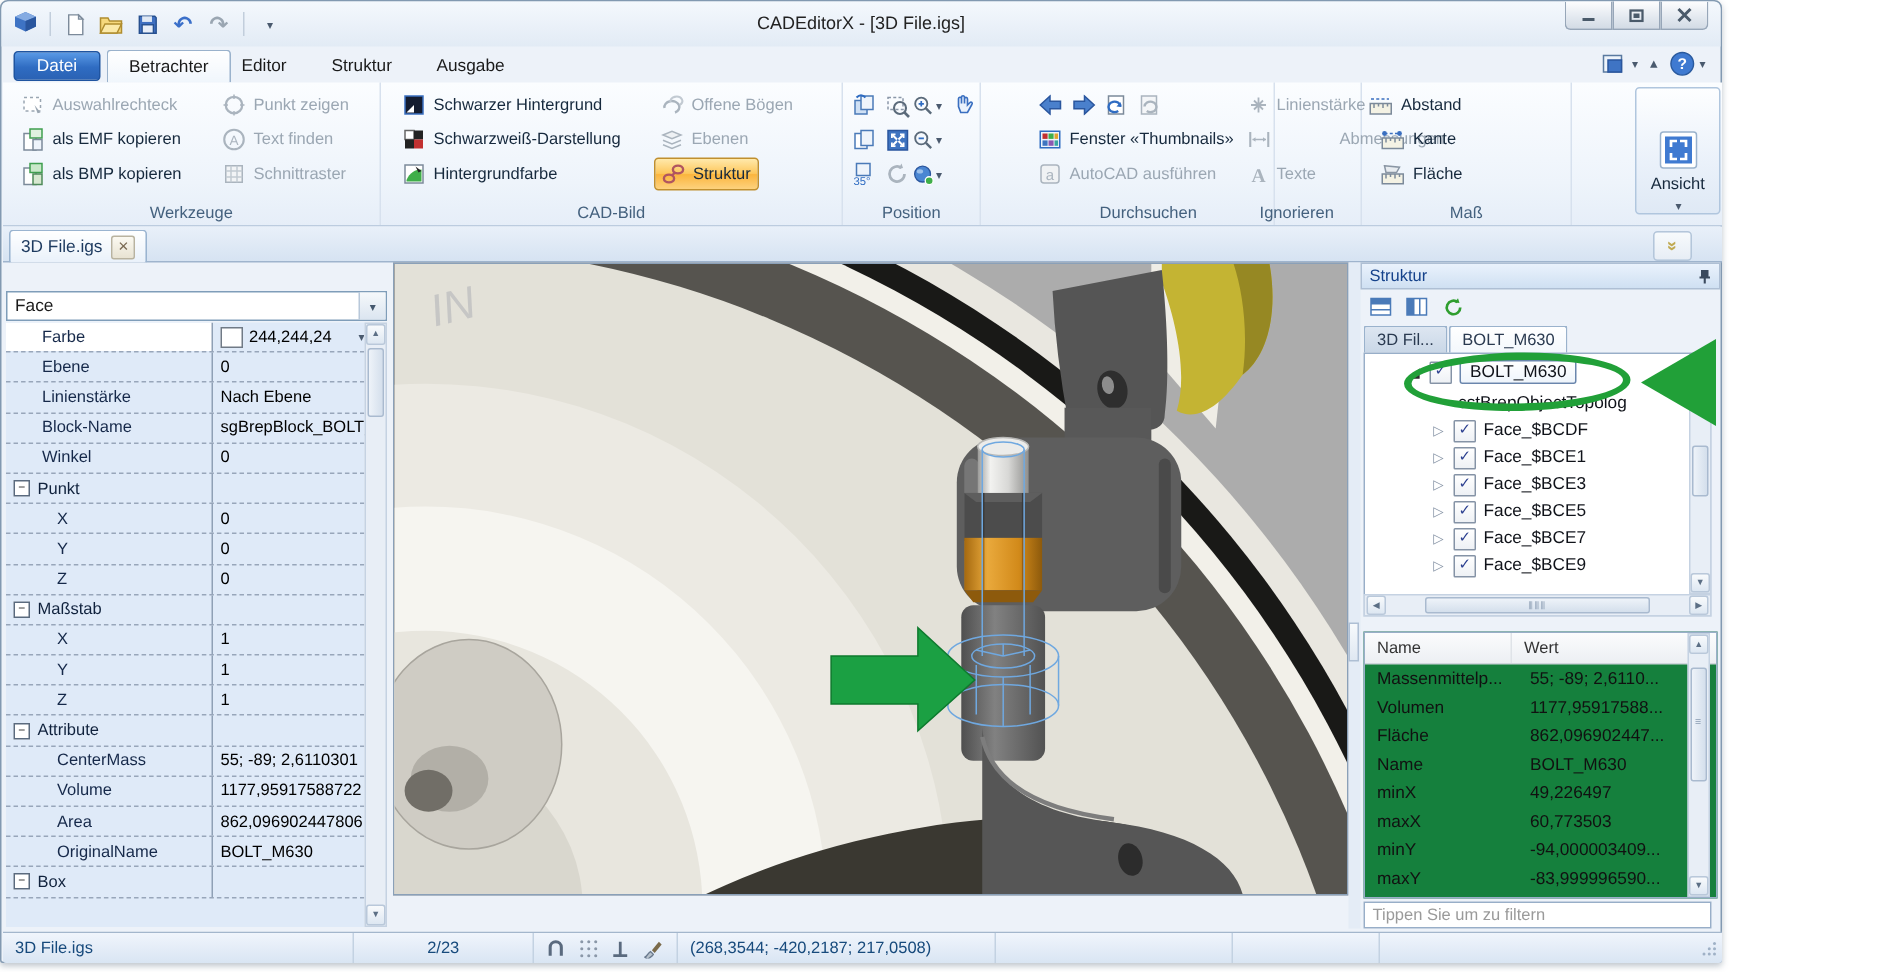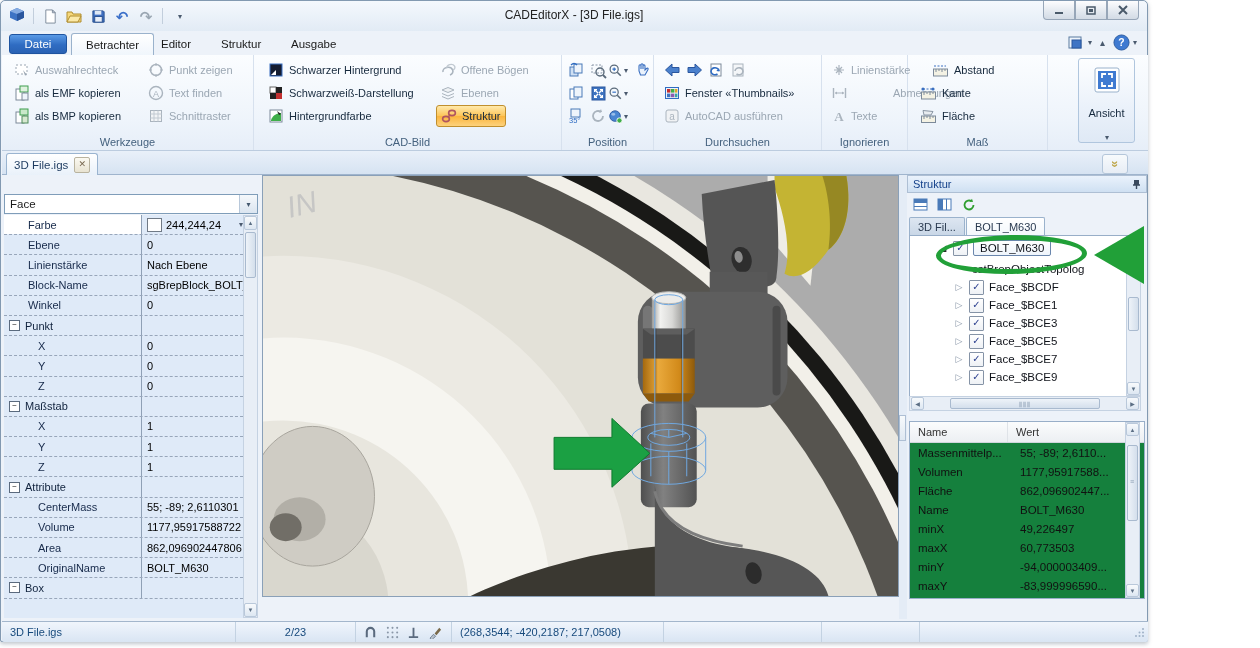--- a/index.html
+++ b/index.html
@@ -33,22 +33,22 @@
   
   #ribbon{position:absolute;left:1px;top:54px;width:1146px;height:96px;
           background:linear-gradient(#fbfdff,#eef4fb 70%,#e6eef8);border-bottom:1px solid #bcccdf;box-sizing:border-box;}
   .grp{position:absolute;top:0;height:95px;border-right:1px solid #d7e1ee;box-sizing:border-box;}
   .glabel{position:absolute;bottom:2px;left:0;width:100%;text-align:center;font-size:11px;color:#44617e;}
   .rb{position:absolute;display:flex;align-items:center;gap:5px;font-size:11px;height:20px;color:#16293d;padding:0 4px;border-radius:3px;white-space:nowrap;}
   .rb.dis{color:#9ba7b3;}
   .rb.on{background:linear-gradient(#ffe9ab,#fdc75c 48%,#fbb53e 52%,#fdd27d);border:1px solid #c08f2e;}
   .pic{position:absolute;width:20px;height:20px;display:flex;align-items:center;justify-content:center;border-radius:2px;}
   .ddm{font-size:8px;color:#4a5a6e;margin-left:1px;}
-  #ansicht-btn{position:absolute;left:30px;top:3px;width:57px;height:85px;border:1px solid #b0c6de;border-radius:3px;
-               background:linear-gradient(#fdfeff,#eaf1fa 60%,#dfe9f5);display:flex;flex-direction:column;align-items:center;justify-content:space-between;gap:4px;padding-top:8px;box-sizing:border-box;}
+  #ansicht-btn{position:absolute;left:42px;top:3px;width:57px;height:85px;border:1px solid #b0c6de;border-radius:3px;
+               background:linear-gradient(#fdfeff,#eaf1fa 60%,#dfe9f5);display:flex;flex-direction:column;align-items:center;justify-content:flex-end;gap:4px;padding-top:8px;box-sizing:border-box;}
   
   #docbar{position:absolute;left:1px;top:150px;width:1146px;height:24px;
           background:linear-gradient(#e9f0f9,#d6e3f2);border-bottom:1px solid #9fb4cd;box-sizing:border-box;}
   #doctab{position:absolute;left:4px;top:2px;height:22px;display:flex;align-items:center;gap:6px;padding:0 7px;
           background:linear-gradient(#ffffff,#e9f1fa);border:1px solid #9ab4d0;border-bottom:none;border-radius:3px 3px 0 0;font-size:11.5px;color:#1d3a5f;box-sizing:border-box;}
   .tabclose{width:14px;height:14px;border:1px solid #b9b39f;border-radius:2px;background:linear-gradient(#fbf9f1,#e8e3d2);
             color:#7a6a52;font-size:9px;display:flex;align-items:center;justify-content:center;line-height:1;}
   .chevbtn{position:absolute;width:24px;height:18px;border:1px solid #b4c6da;border-radius:3px;background:linear-gradient(#f7fafc,#e7edf5);
            display:flex;align-items:center;justify-content:center;}
   .chev{display:inline-block;transform:rotate(90deg);color:#c0aa52;font-weight:bold;font-size:12px;line-height:1;}
@@ -373,21 +373,21 @@
           <svg width="17" height="17" viewBox="0 0 17 17">
             <circle cx="8" cy="8" r="6" fill="#4a86d2" stroke="#2a569e"></circle>
             <ellipse cx="6" cy="6" rx="2.4" ry="1.6" fill="#9cc0ea"></ellipse>
             <circle cx="13" cy="13" r="3" fill="#3fae49" stroke="#fff"></circle>
           </svg>
           <span class="ddm">▾</span>
         </span>
       <div class="glabel">Position</div>
     </div>
 
-    <div class="grp" style="left:652px;width:168px;">
+    <div class="grp" style="left:680px;width:168px;">
       <span class="pic" style="left:8px;top:5px;">
           <svg width="17" height="14" viewBox="0 0 17 14">
             <path d="M8 1L1.5 7 8 13V9.5h7v-5H8z" fill="#4a80cc" stroke="#2a569e"></path>
           </svg>
         </span>
       <span class="pic" style="left:30px;top:5px;">
           <svg width="17" height="14" viewBox="0 0 17 14">
             <path d="M9 1l6.5 6L9 13V9.5H2v-5h7z" fill="#4a80cc" stroke="#2a569e"></path>
           </svg>
         </span>
@@ -444,21 +444,21 @@
       <div class="rb dis" style="left:6px;top:51px;">
         <svg width="14" height="14" viewBox="0 0 14 14">
             <text x="7" y="12" text-anchor="middle" font-size="13" font-weight="bold" fill="#aab4be" font-family="Liberation Serif,serif">A</text>
           </svg>
         <span>Texte</span>
         </div>
       <div class="glabel">Ignorieren</div>
     </div>
 
     <div class="grp" style="left:906px;width:140px;">
-      <div class="rb" style="left:20px;top:5px;">
+      <div class="rb" style="left:0;top:5px;">
         <svg width="17" height="15" viewBox="0 0 17 15">
             <path d="M2 3h12" stroke="#3a6fc0" stroke-dasharray="2 1.5"></path>
             <rect x="1.5" y="6" width="14" height="7" fill="#f4f2e4" stroke="#7c8a9a"></rect>
             <path d="M4 6v3M7 6v2M10 6v3M13 6v2" stroke="#7c8a9a"></path>
           </svg>
         <span>Abstand</span>
         </div>
       <div class="rb" style="left:8px;top:28px;">
         <svg width="17" height="15" viewBox="0 0 17 15">
             <circle cx="3" cy="3" r="1.6" fill="#3a6fc0"></circle>
@@ -835,20 +835,23 @@
         <div class="dc2">-83,999996590...</div>
       </div>
   </div>
   <div class="sbv" style="left:1124px;top:421px;width:15px;height:176px;">
     <div class="sbarr" style="left:0;top:0;width:13px;height:13px;">▲</div>
     <div class="sbthumb" style="left:1px;top:22px;width:11px;height:76px;">
         <div class="grip" style="margin-top:30px;">≡</div>
       </div>
     <div class="sbarr" style="left:0;top:161px;width:13px;height:13px;">▼</div>
   </div>
+  <div id="filterbox">
+    <input type="text" placeholder="Tippen Sie um zu filtern" style="">
+  </div>
 
   <div id="statusbar">
     <div class="sseg" style="flex:1;max-width:435px;">3D File.igs</div>
     <div class="sseg" style="width:120px;justify-content:center;">2/23</div>
     <div class="sseg" style="width:96px;justify-content:space-between;">
       <svg width="13" height="13" viewBox="0 0 14 14">
           <path d="M3 12V6a4 4 0 0 1 8 0v6" fill="none" stroke="#5a6a7e" stroke-width="2.2"></path>
         </svg>
       <svg width="13" height="13" viewBox="0 0 14 14">
           <g fill="#8a97a8">

